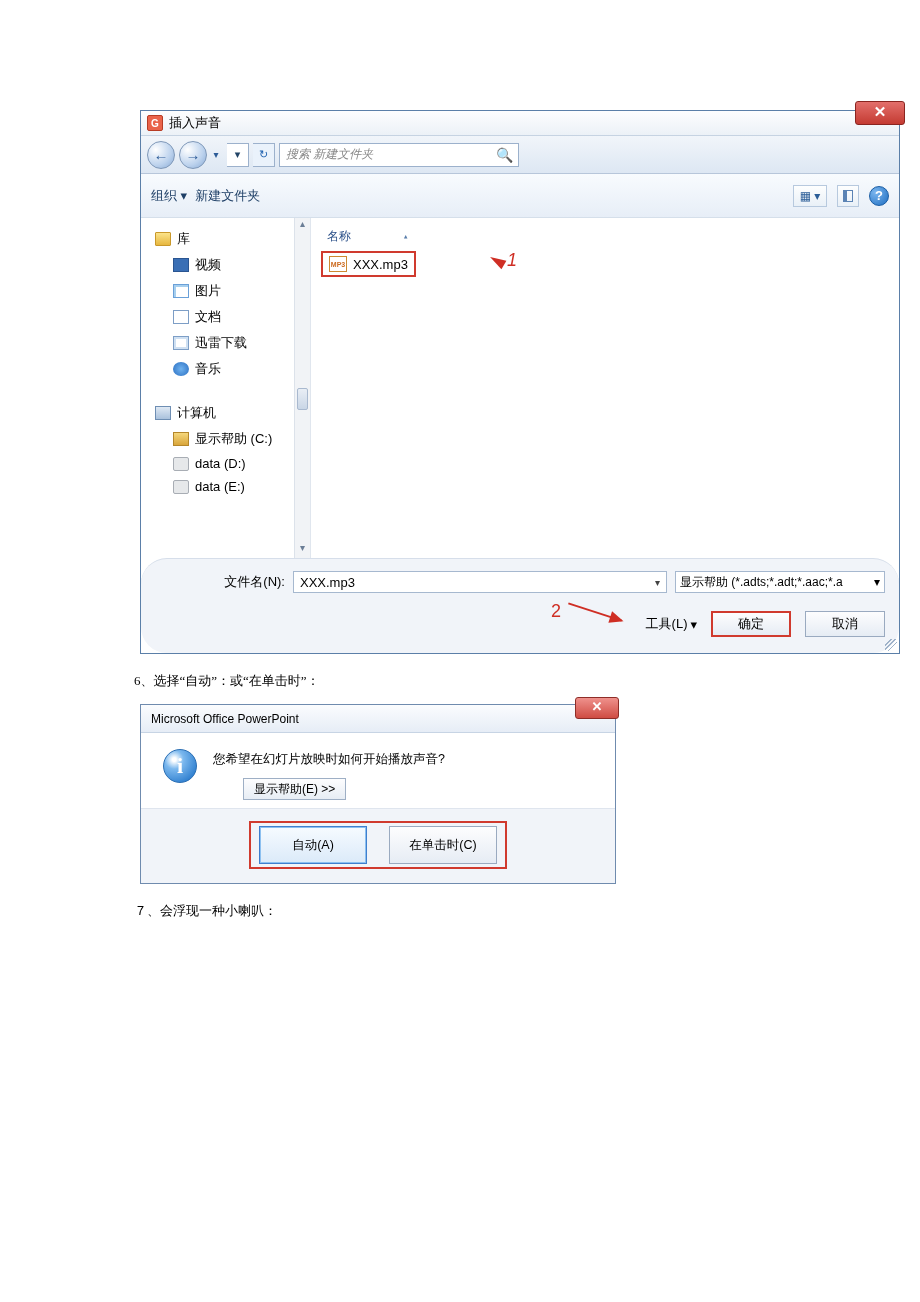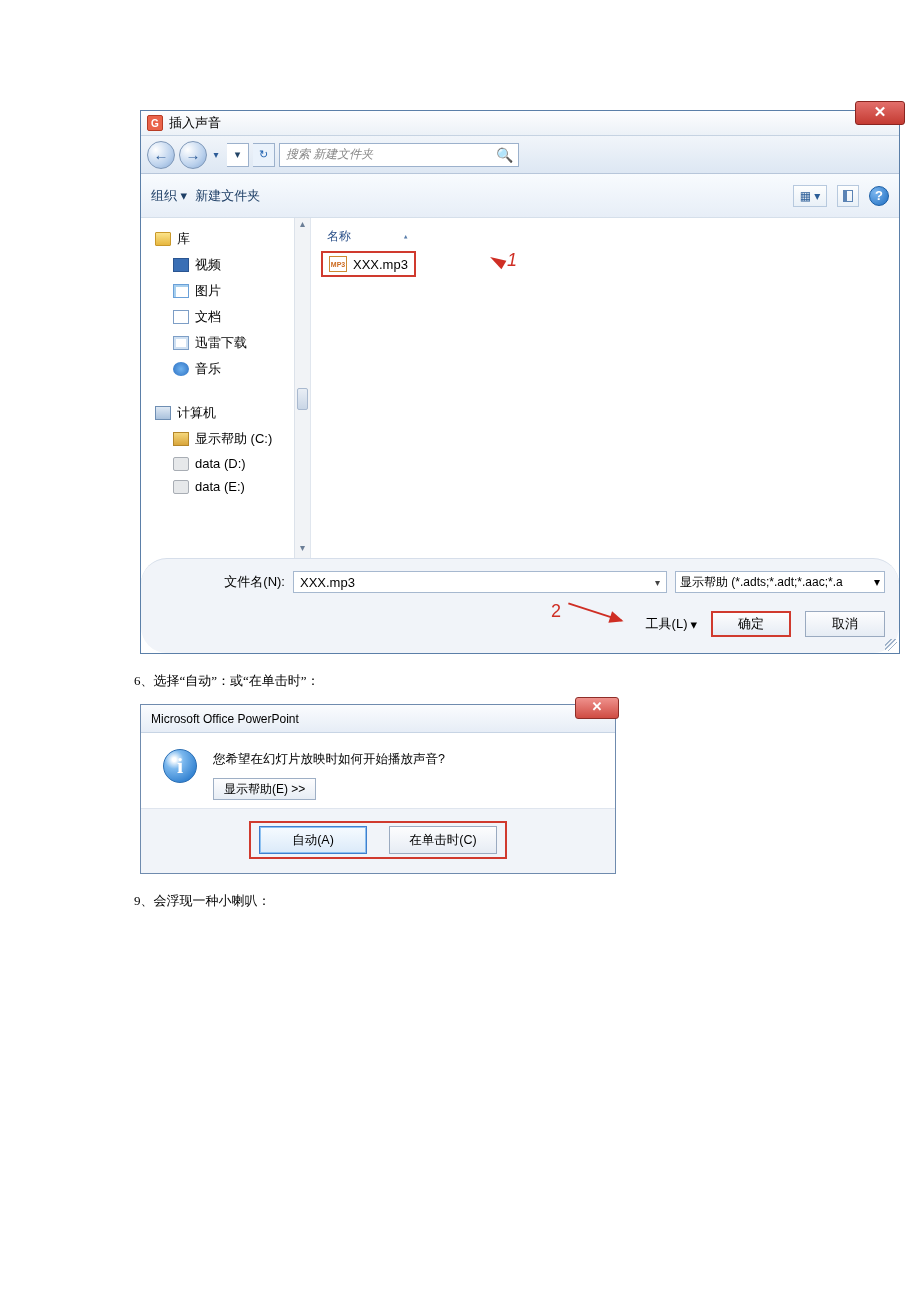--- a/index.html
+++ b/index.html
@@ -349,34 +349,35 @@
     flex:none;
   }
   .mb-msg { font-size:12.5px; padding-top:2px; }
   .mb-help {
     margin-top:10px;
     display:inline-flex;align-items:center;justify-content:center;
     border:1px solid #9eafc5;
     background:linear-gradient(#fdfdfe,#e7edf4);
     height:22px; padding:0 10px;
     font-size:12px;
+    margin-left:30px;
   }
   .mb-foot {
     background:#f1f4f9;
     border-top:1px solid #dfe5ee;
     padding:12px 0 14px 0;
     display:flex;justify-content:center;gap:0;
   }
   .mb-btn-wrap {
     border:2px solid #d03a2e;
     display:flex; gap:22px;
     padding:3px 8px;
   }
   .mb-btn {
-    width:108px;height:28px;
+    width:108px;height:38px;
     border:1px solid #9aaac0;
     background:linear-gradient(#fdfdfe,#e6ecf4);
     display:inline-flex;align-items:center;justify-content:center;
     font-size:12.5px;
   }
   .mb-btn.focus {
     border:1px solid #3f7fce;
     box-shadow: inset 0 0 0 1px #8cc0f0;
     background:linear-gradient(#f6fbff,#dbeaf9);
   }
@@ -538,15 +539,15 @@
         <div class="mb-btn focus">
             <span>自动(A)</span>
           </div>
         <div class="mb-btn">
             <span>在单击时(C)</span>
           </div>
       </div>
     </div>
   </div>
 
-  <div class="caption">9、会浮现一种小喇叭：</div>
+  <div class="caption">７、会浮现一种小喇叭：</div>
 
 </div>
 
 </body></html>

